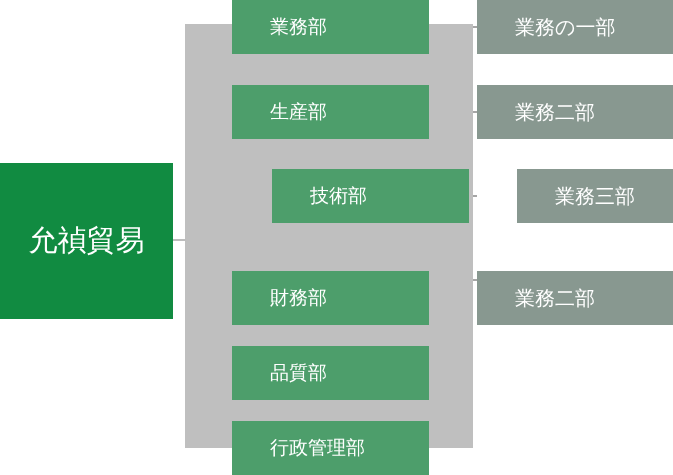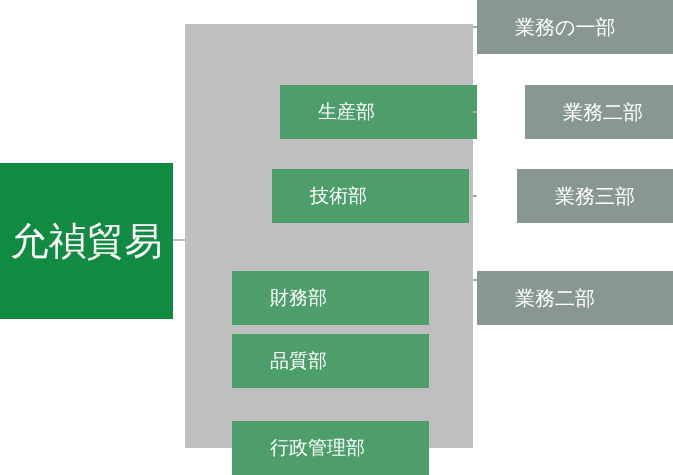--- a/index.html
+++ b/index.html
@@ -29,54 +29,57 @@
   .node{
     position:absolute;
     display:flex;align-items:center;
     color:var(--text_white);
     box-sizing:border-box;
   }
   .node.root{
     left:0;top:163px;width:173px;height:156px;
     background:var(--root_green);
     justify-content:center;
-    font-size:38px;
+    font-size:29px;
   }
   .node.dept{
     left:232px;width:197px;height:54px;
     background:var(--dept_green);
     padding-left:38px;
     font-size:19px;
   }
   .node.sub{
     left:477px;width:196px;height:54px;
     background:var(--sub_gray_green);
     padding-left:38px;
     font-size:20px;
   }
   .row0{top:0;}
-  .row1{top:85px;margin-left:48px;}
+  .row1{top:85px;}
   .row2{top:169px;margin-left:40px;}
   .row3{top:271px;}
-  .row4{top:334px;align-items:center;}
+  .row4{top:346px;align-items:center;}
   .row5{top:421px;}
 </style>
 </head>
 <body>
 
 <div class="canvas">
 
   <div class="band"></div>
 
   <div class="root-connector"></div>
 
   <div class="node root">
     <span>允禎貿易</span>
   </div>
 
+  <div class="node dept row0">
+    <span>業務部</span>
+  </div>
   <div class="node dept row1">
     <span>生産部</span>
   </div>
   <div class="node dept row2">
     <span>技術部</span>
   </div>
   <div class="node dept row3">
     <span>財務部</span>
   </div>
   <div class="node dept row4">

